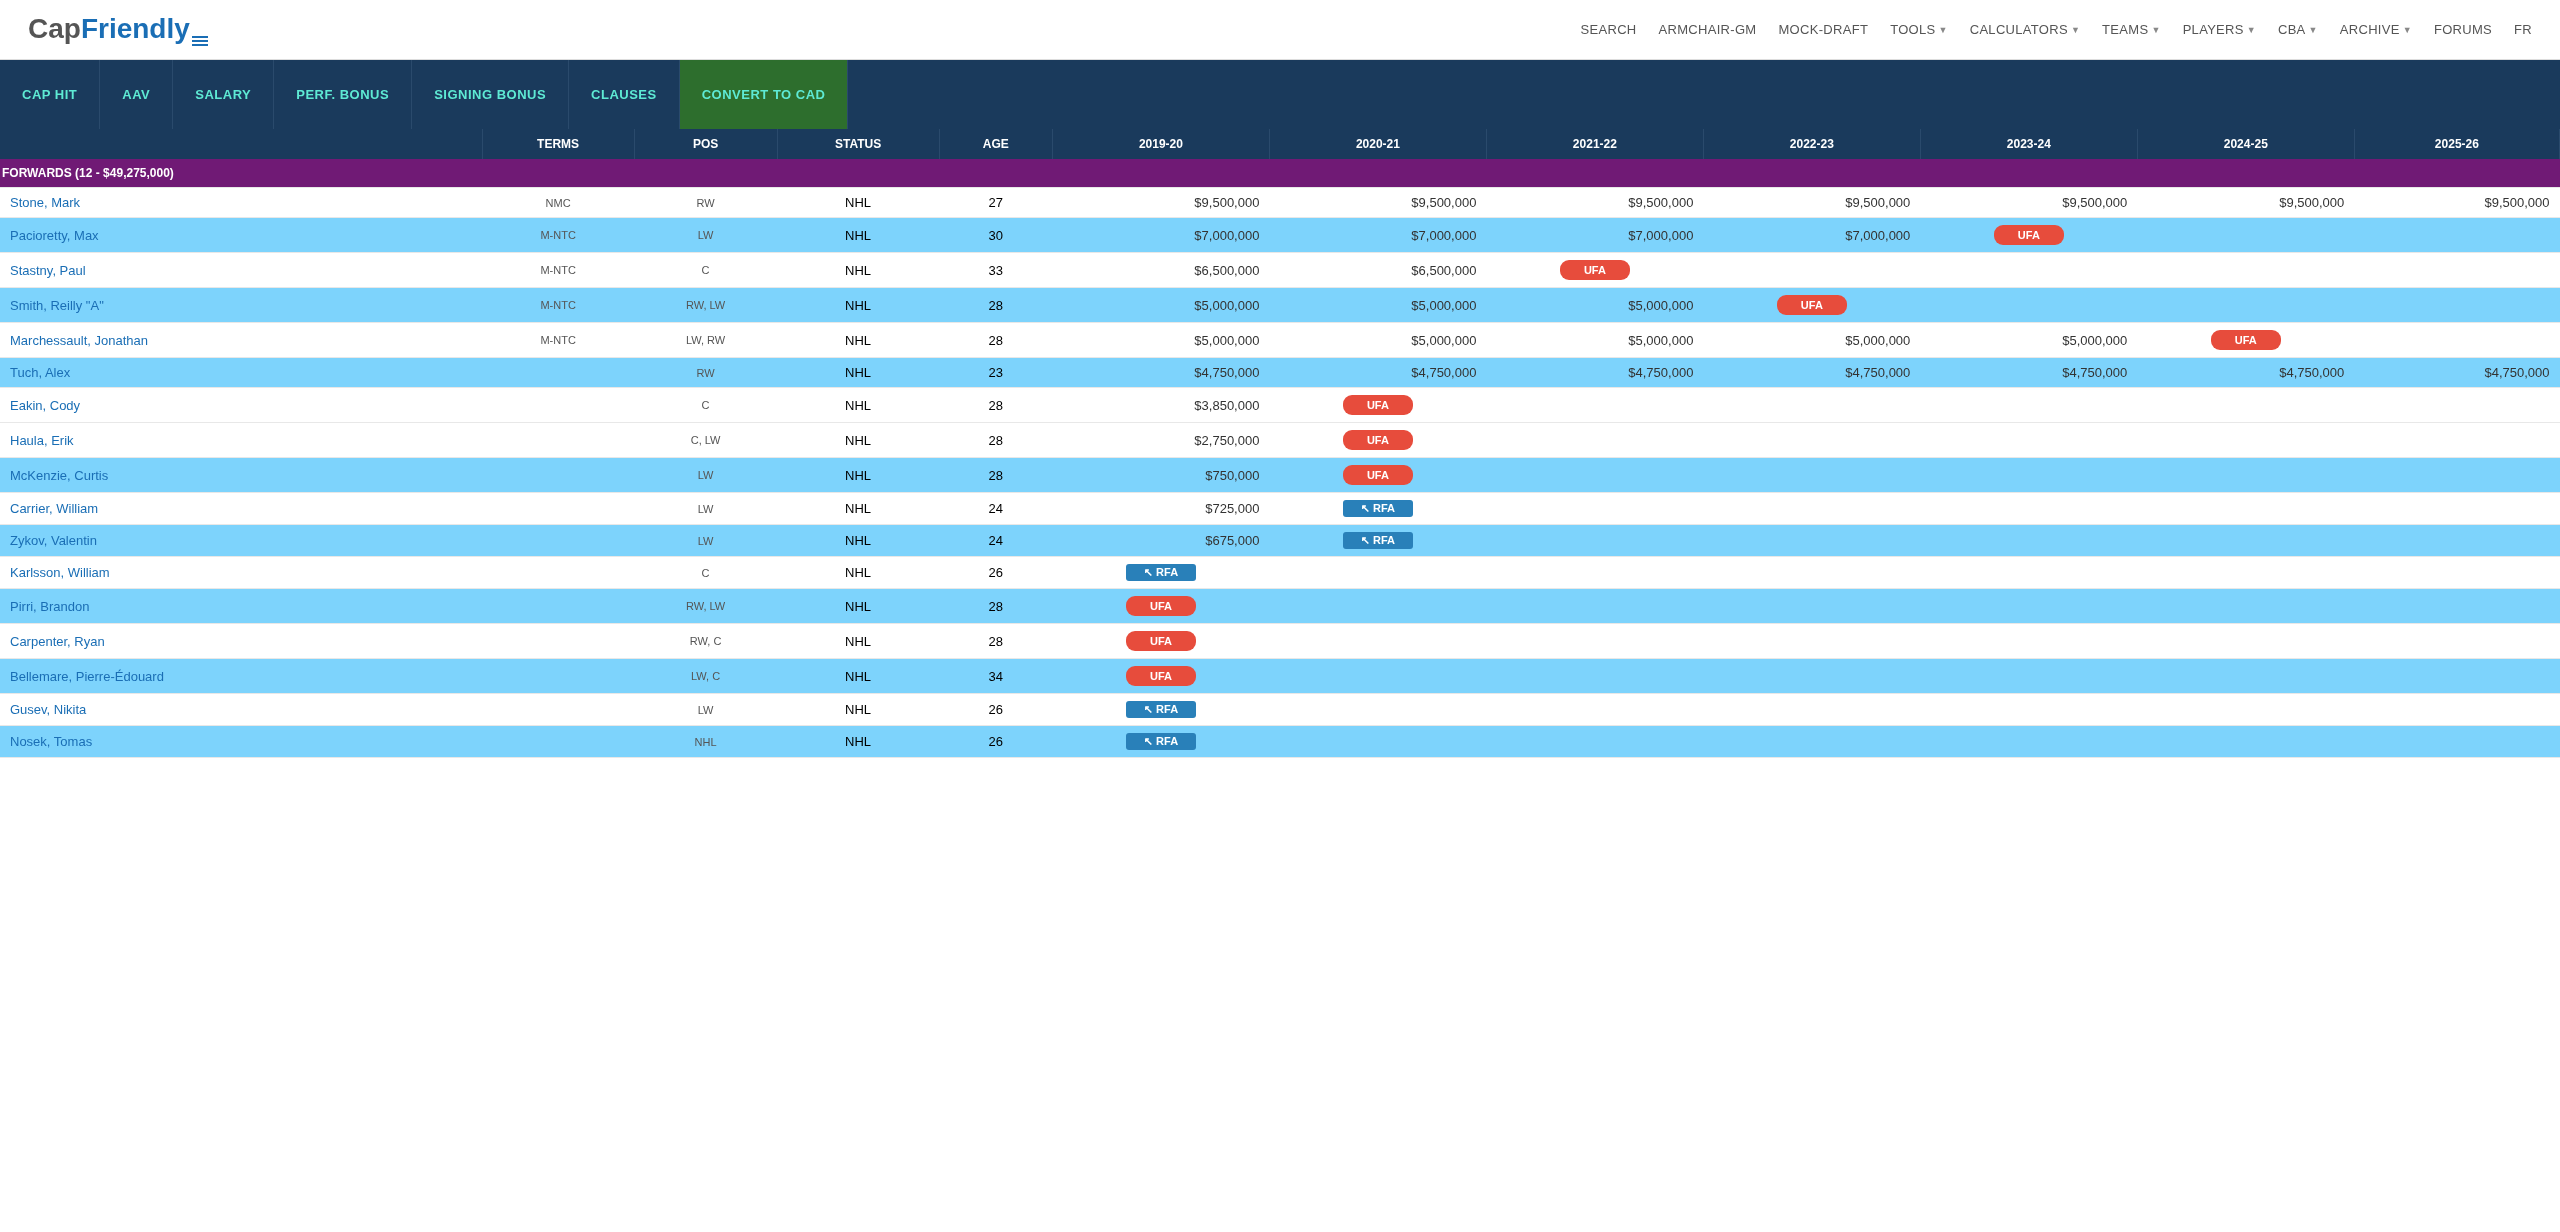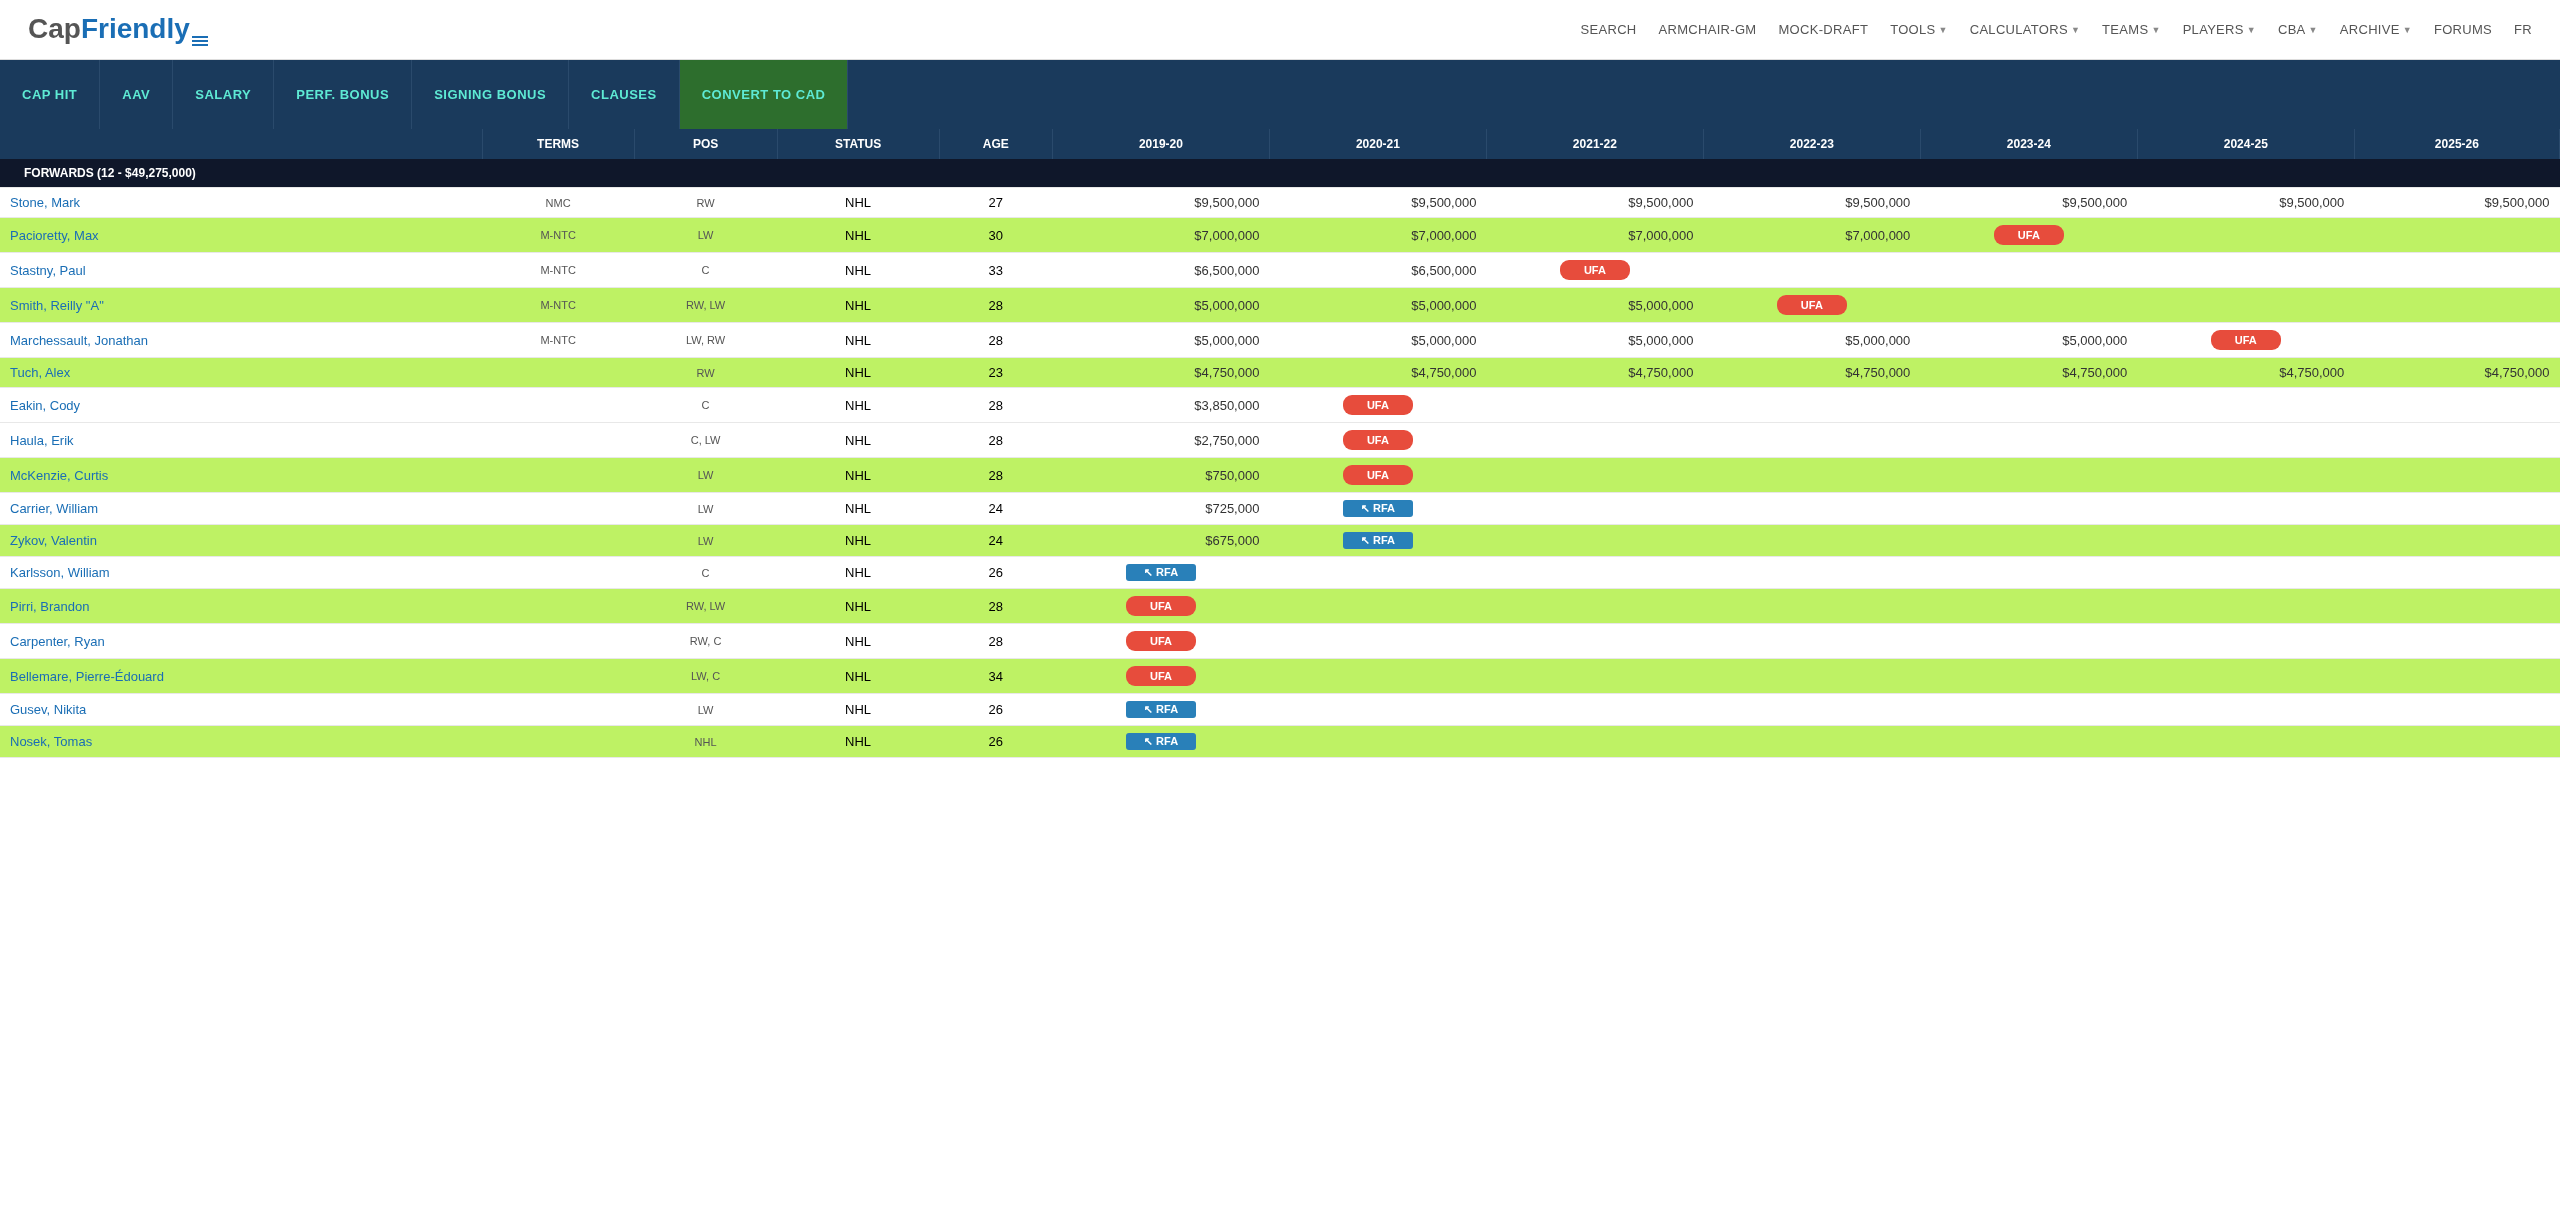--- a/index.html
+++ b/index.html
@@ -56,21 +56,21 @@
       font-size: 12px;
       font-weight: bold;
       padding: 8px 10px;
       text-align: center;
       border-right: 1px solid #2a4a6c;
       white-space: nowrap;
     }
     .col-header.left { text-align: left; }
 
     
-    tr.row-odd { background: #bef264; }
+    tr.row-odd { background: #7dd3fc; }
     tr.row-even { background: #ffffff; }
     td {
       padding: 7px 10px;
       font-size: 13px;
       border-bottom: 1px solid #e8e8e8;
       white-space: nowrap;
     }
     td.player-name { color: #1a6eb5; font-size: 13px; }
     td.small-text { font-size: 11px; color: #555; text-align: center; }
     td.center { text-align: center; }
@@ -170,21 +170,21 @@
         <th class="col-header">2020-21</th>
         <th class="col-header">2021-22</th>
         <th class="col-header">2022-23</th>
         <th class="col-header">2023-24</th>
         <th class="col-header">2024-25</th>
         <th class="col-header">2025-26</th>
       </tr>
     </thead>
     <tbody id="roster-tbody">
     <tr>
-          <td colspan="12" style="background: #0f172a; color: rgb(255, 255, 255); font-weight: bold; font-size: 12px; padding: 7px 24px;">FORWARDS (12 - $49,275,000)</td>
+          <td colspan="12" style="background: #701a75; color: rgb(255, 255, 255); font-weight: bold; font-size: 12px; padding: 7px 2px;">FORWARDS (12 - $49,275,000)</td>
         </tr>
         <tr class="row-even">
           <td class="player-name" style="cursor: pointer;">Stone, Mark</td>
           <td class="small-text">NMC</td>
           <td class="small-text">RW</td>
           <td class="center">NHL</td>
           <td class="center">27</td>
           <td class="salary-val">$9,500,000</td>
           <td class="salary-val">$9,500,000</td>
           <td class="salary-val">$9,500,000</td>

